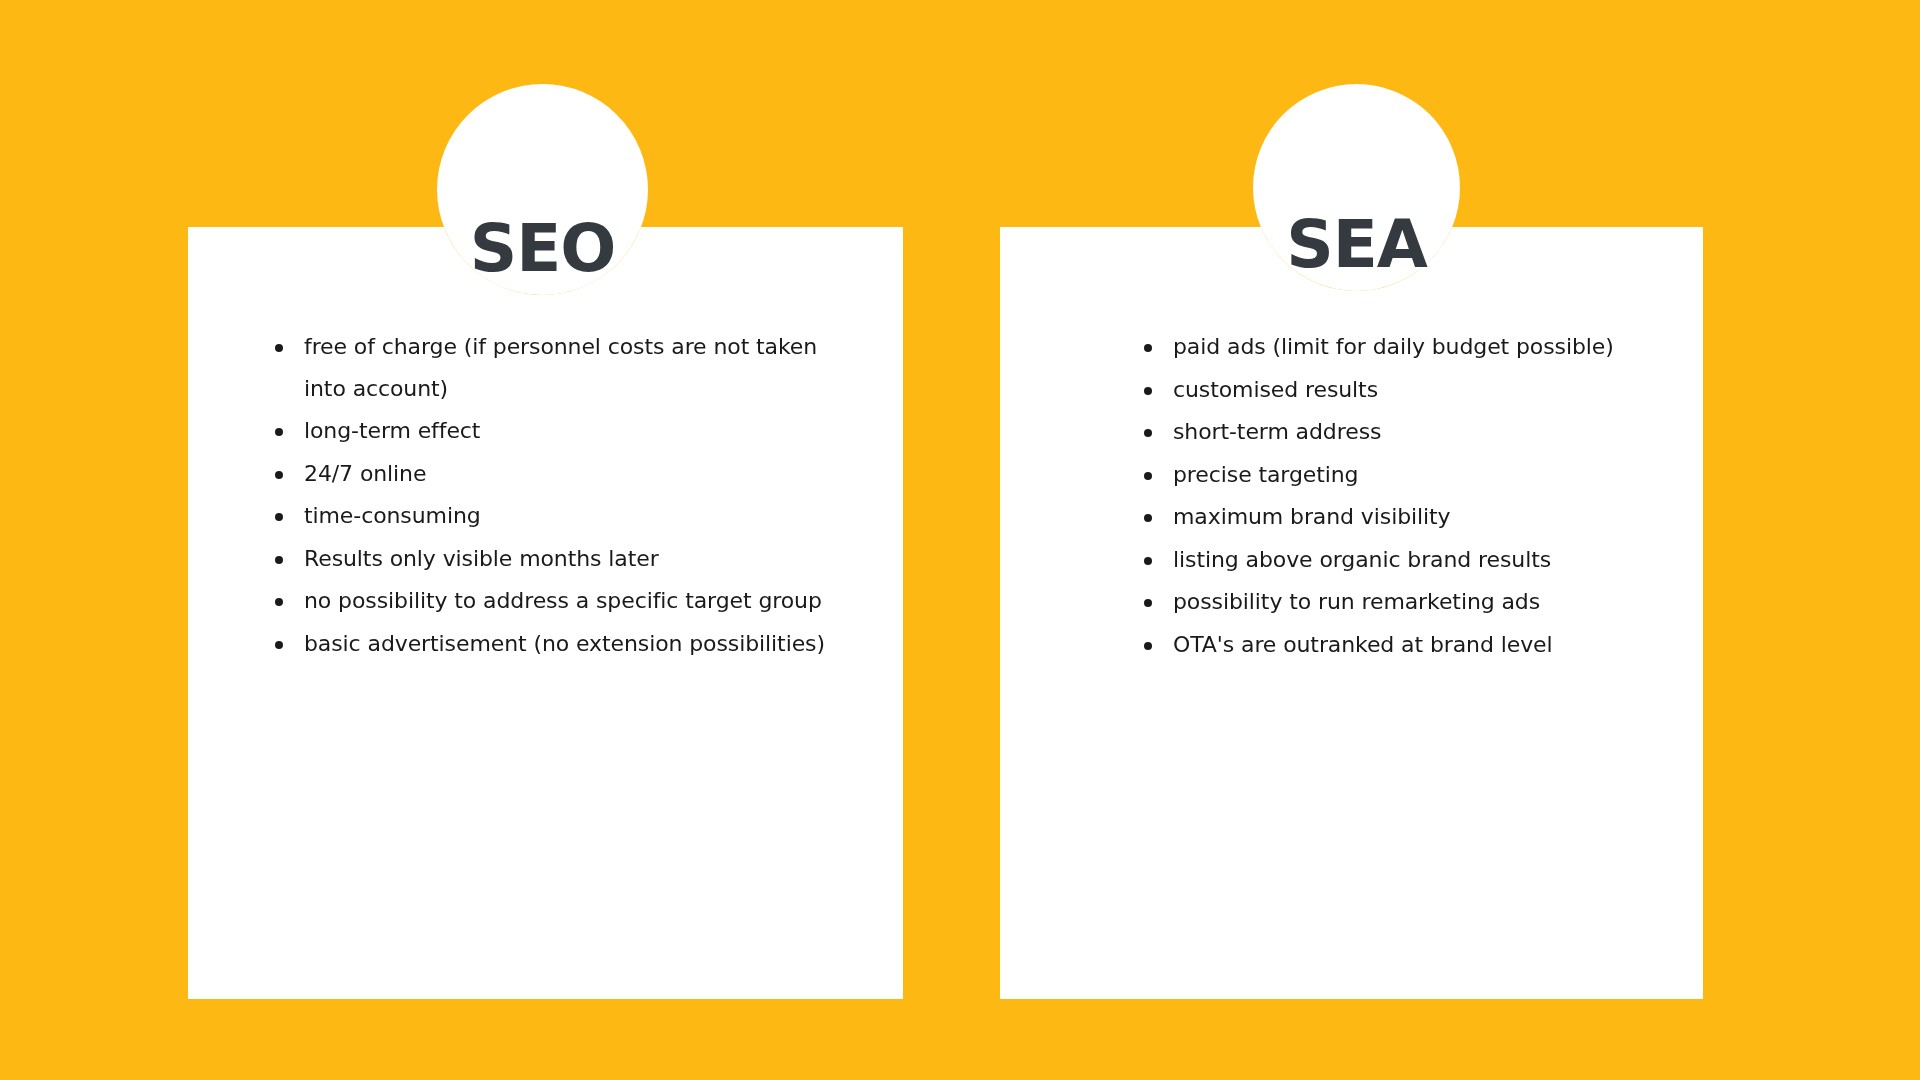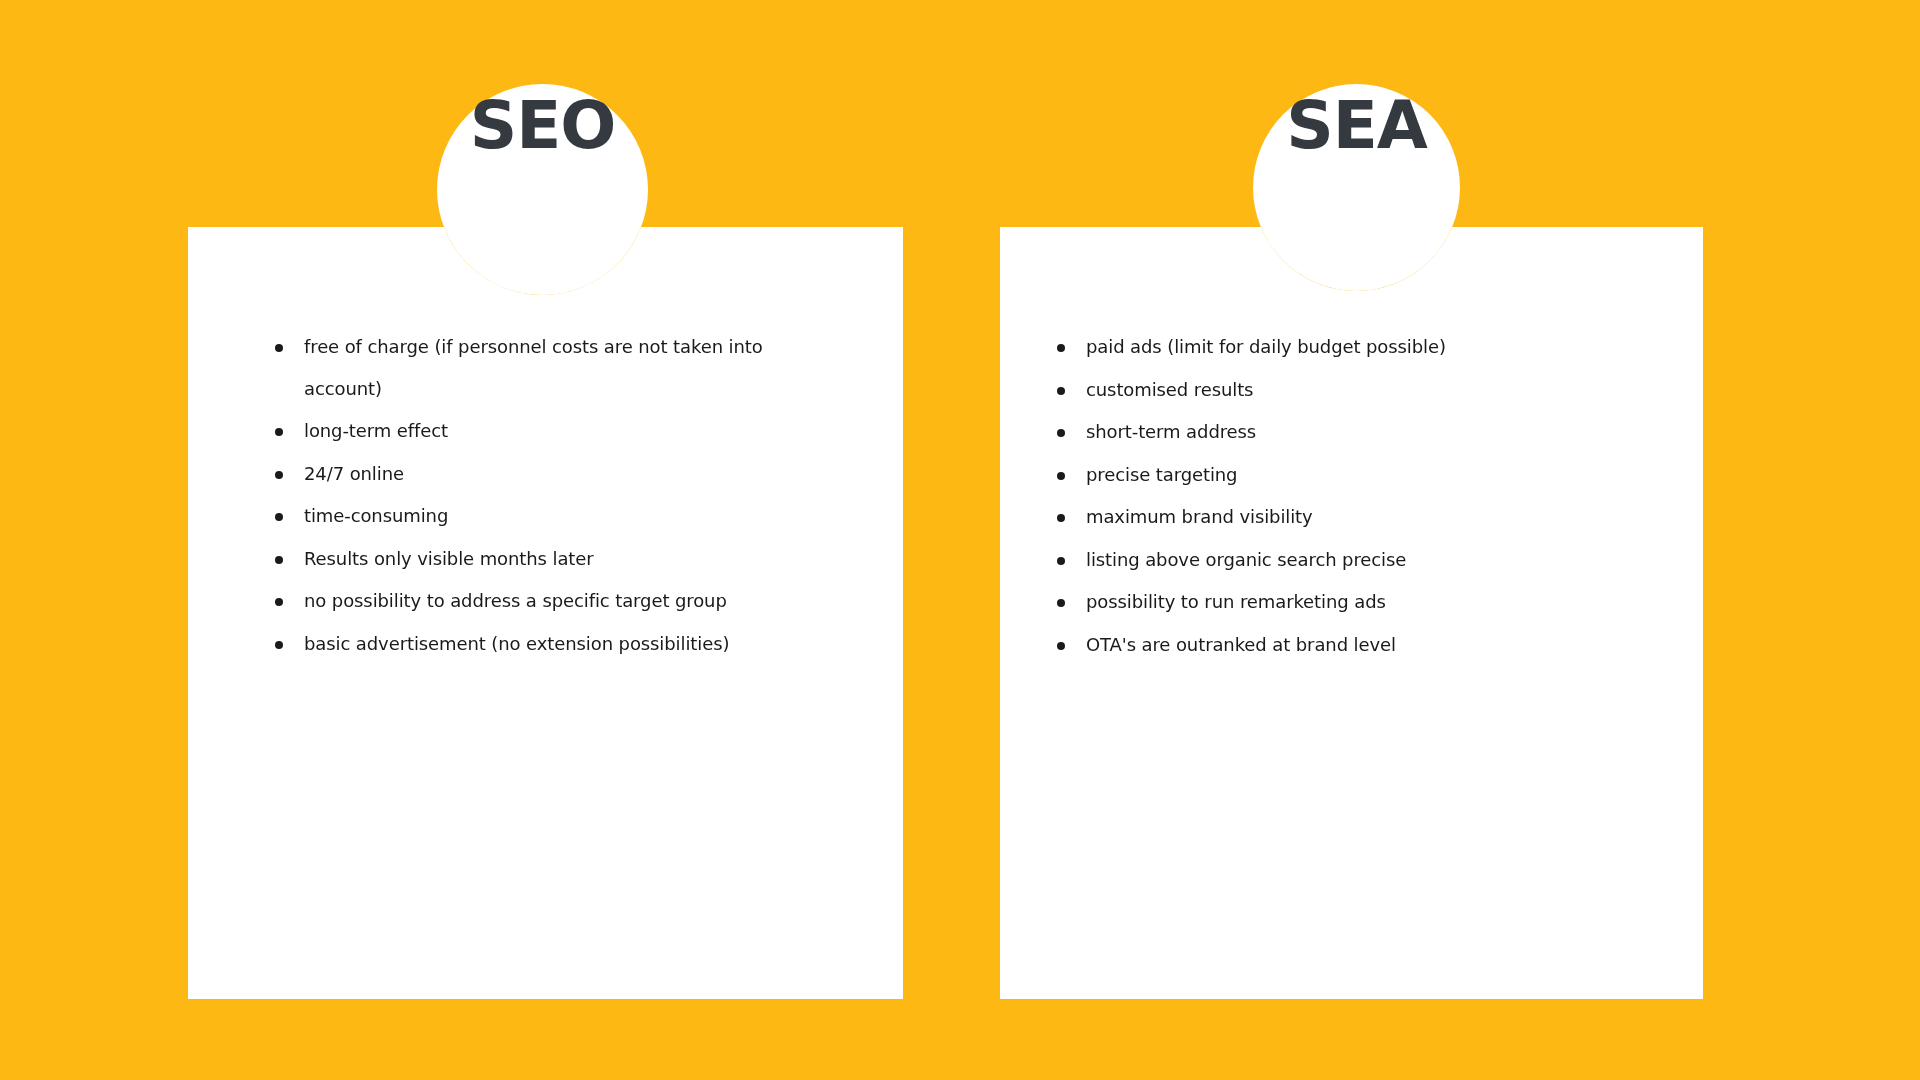--- a/index.html
+++ b/index.html
@@ -34,28 +34,28 @@
 
   
   .bullet-list {
     position: absolute;
     top: 326px;
     margin: 0;
     padding: 0;
     list-style: none;
   }
   .list-left  { left: 272px;  width: 570px; }
-  .list-right { left: 1054px; width: 580px; }
+  .list-right { left: 1141px; width: 580px; }
 
   .bullet-item {
     position: relative;
     padding-left: 32px;
     margin: 0 0 1px 0;
     font-family: "DejaVu Sans", sans-serif;
-    font-size: 18px;
+    font-size: 22px;
     line-height: 41.5px;
     color: #1A1A1A;
     letter-spacing: -0.1px;
     font-weight: 400;
   }
   .bullet-item::before {
     content: "";
     position: absolute;
     left: 3px;
     top: 18px;
@@ -66,21 +66,21 @@
   }
 
   
   .badge {
     position: absolute;
     border-radius: 50%;
     background: #FFFFFF;
     box-sizing: border-box;
     border: 11px solid #FDB813;
     display: flex;
-    align-items: flex-start;
+    align-items: flex-end;
     justify-content: center;
   }
   .badge-seo {
     left: 437px;
     top: 84px;
     width: 211px;
     height: 211px;
   }
   .badge-sea {
     left: 1253px;
@@ -182,18 +182,18 @@
       <li class="bullet-item">Results only visible months later</li>
       <li class="bullet-item">no possibility to address a specific target group</li>
       <li class="bullet-item">basic advertisement (no extension possibilities)</li>
     </ul>
   <ul class="bullet-list list-right" id="list-sea">
       <li class="bullet-item">paid ads (limit for daily budget possible)</li>
       <li class="bullet-item">customised results</li>
       <li class="bullet-item">short-term address</li>
       <li class="bullet-item">precise targeting</li>
       <li class="bullet-item">maximum brand visibility</li>
-      <li class="bullet-item">listing above organic search precise</li>
+      <li class="bullet-item">listing above organic brand results</li>
       <li class="bullet-item">possibility to run remarketing ads</li>
       <li class="bullet-item">OTA's are outranked at brand level</li>
     </ul>
 
 </div>
 
 </body></html>

